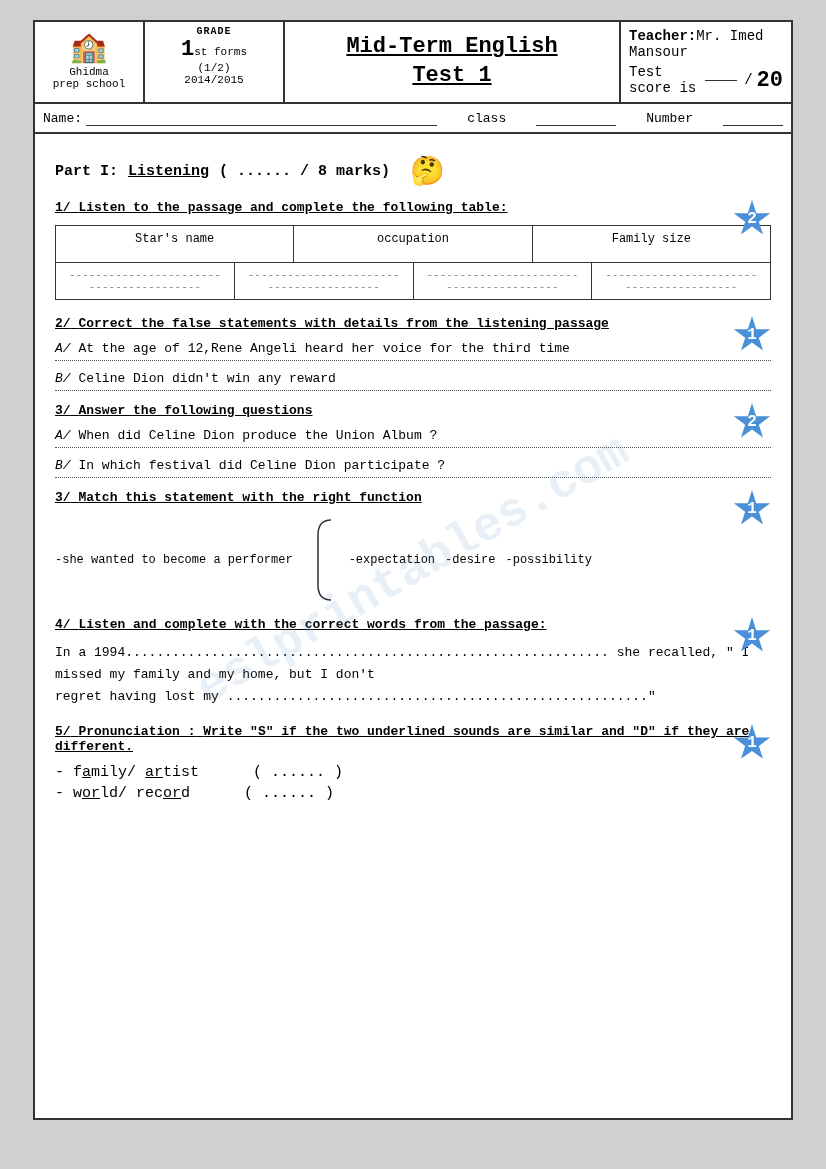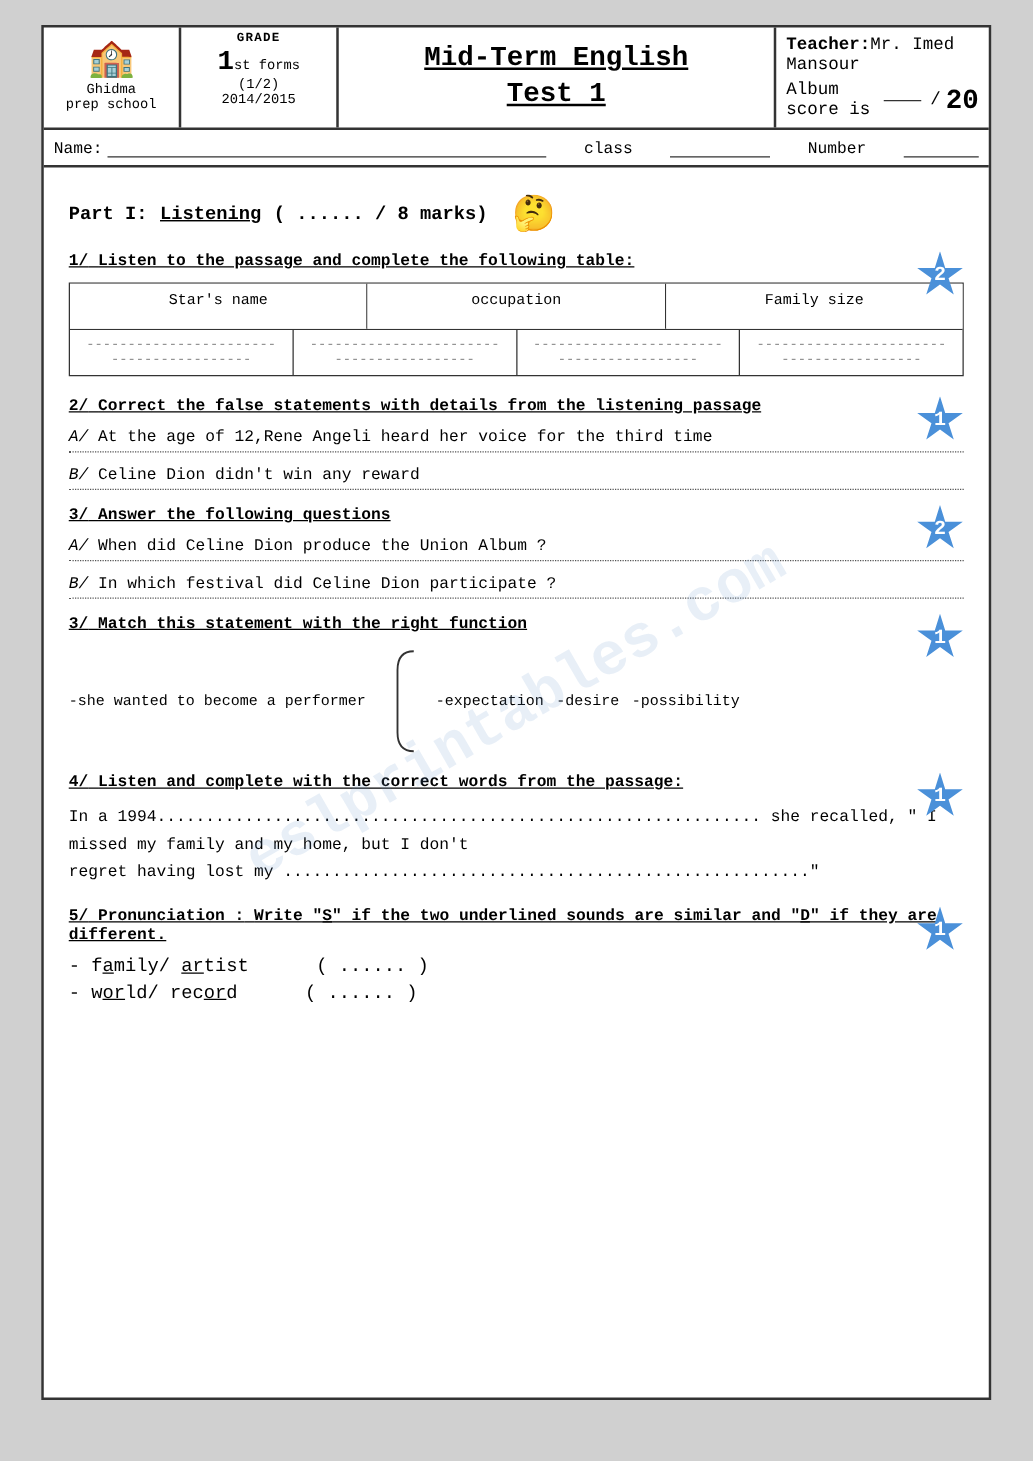--- a/index.html
+++ b/index.html
@@ -35,21 +35,21 @@
       padding: 6px 4px;
       font-size: 11px;
       text-align: center;
     }
     .school-icon {
       font-size: 30px;
       line-height: 1;
       margin-bottom: 2px;
     }
     .header-grade {
-      width: 126px;
+      width: 140px;
       border-right: 2px solid #333;
       padding: 4px 6px;
       font-size: 11px;
       text-align: center;
     }
     .header-grade .grade-label {
       font-weight: bold;
       font-size: 10px;
       text-transform: uppercase;
       letter-spacing: 1px;
@@ -284,21 +284,21 @@
       <h1>
         <span>Mid-Term English</span><br>
         <span>Test 1</span>
       </h1>
     </div>
     <div class="header-score">
       <div class="teacher-line">
         <strong>Teacher:</strong><span>Mr. Imed Mansour</span>
       </div>
       <div class="score-line">
-        <span>Album score is</span>
+        <span>Test score is</span>
         <span class="score-blank"></span>
         <span>/</span>
         <span class="score-total">20</span>
       </div>
     </div>
   </div>
 
   <div class="name-row">
     <div class="name-field">
       <span>Name:</span>

